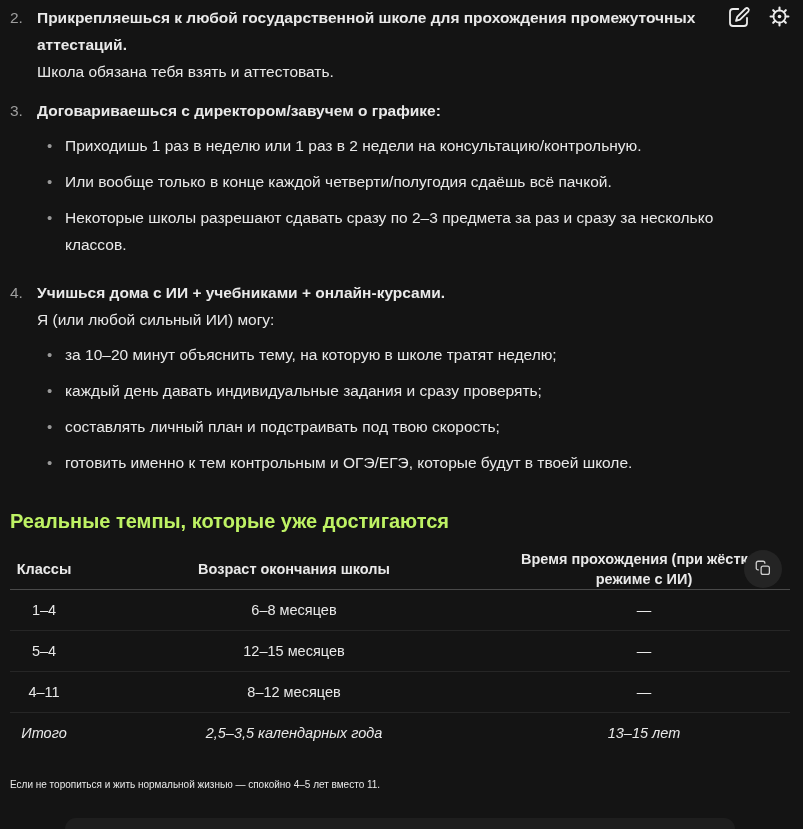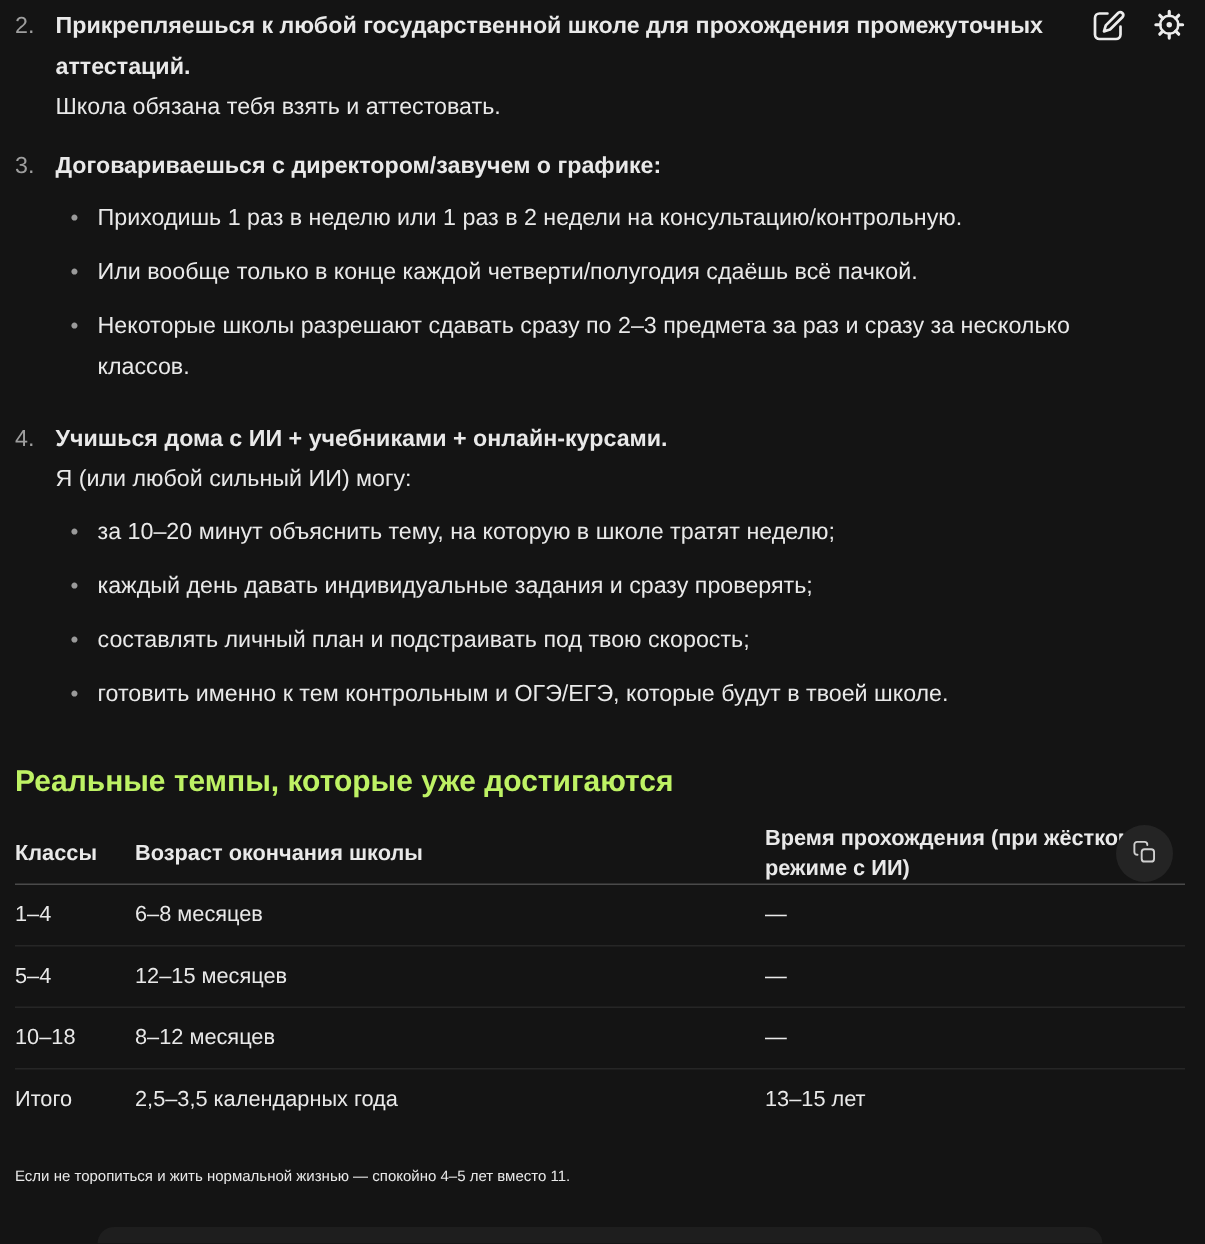--- a/index.html
+++ b/index.html
@@ -16,24 +16,24 @@
   .bold{font-weight:700;}
   .olist{margin:0;padding:0;}
   .oitem{display:flex;margin-bottom:12px;}
   .num{flex:0 0 27px;color:#9e9e9e;font-size:15.5px;line-height:27px;}
   .li-body{flex:1;max-width:698px;}
   .bullets{list-style:none;margin:8px 0 0 0;padding:0 0 0 10px;max-width:688px;}
   .bullets li{display:flex;margin-bottom:9px;}
   .bdot{flex:0 0 18px;color:#9a9a9a;font-size:15px;line-height:27px;}
   .btext{flex:1;font-size:15.5px;line-height:27px;}
   h2{font-size:20px;font-weight:700;margin:22px 0 0 0;line-height:28px;color:#bef264;}
-  .table-wrap{position:relative;margin-top:14px;}
+  .table-wrap{position:relative;margin-top:14px;text-align:center;}
   .trow{display:grid;grid-template-columns:80px 420px 1fr;align-items:center;min-height:40px;border-bottom:1px solid #262626;font-size:14.5px;line-height:20px;}
   .trow.thead{font-weight:700;border-bottom:1px solid #4a4a4a;}
-  .trow:last-of-type{border-bottom:none;}
+  .trow:last-of-type{border-bottom:none;font-style:italic;}
   .tcell{padding-right:12px;}
   .copy-btn{position:absolute;top:1px;right:8px;width:38px;height:38px;border-radius:50%;
     background:#242424;border:none;cursor:pointer;display:flex;align-items:center;justify-content:center;}
   .footer-line{margin-top:18px;font-size:10px;}
   .composer{position:absolute;left:65px;right:68px;bottom:0;height:11px;
     background:#1e1e1e;border-radius:22px 22px 0 0;cursor:text;}
 </style>
 </head>
 <body>
 
@@ -134,21 +134,21 @@
         <div class="tcell">1–4</div>
         <div class="tcell">6–8 месяцев</div>
         <div class="tcell">—</div>
       </div>
       <div class="trow">
         <div class="tcell">5–4</div>
         <div class="tcell">12–15 месяцев</div>
         <div class="tcell">—</div>
       </div>
       <div class="trow">
-        <div class="tcell">10–18</div>
+        <div class="tcell">4–11</div>
         <div class="tcell">8–12 месяцев</div>
         <div class="tcell">—</div>
       </div>
       <div class="trow">
         <div class="tcell">Итого</div>
         <div class="tcell">2,5–3,5 календарных года</div>
         <div class="tcell">13–15 лет</div>
       </div>
     </div>
 

